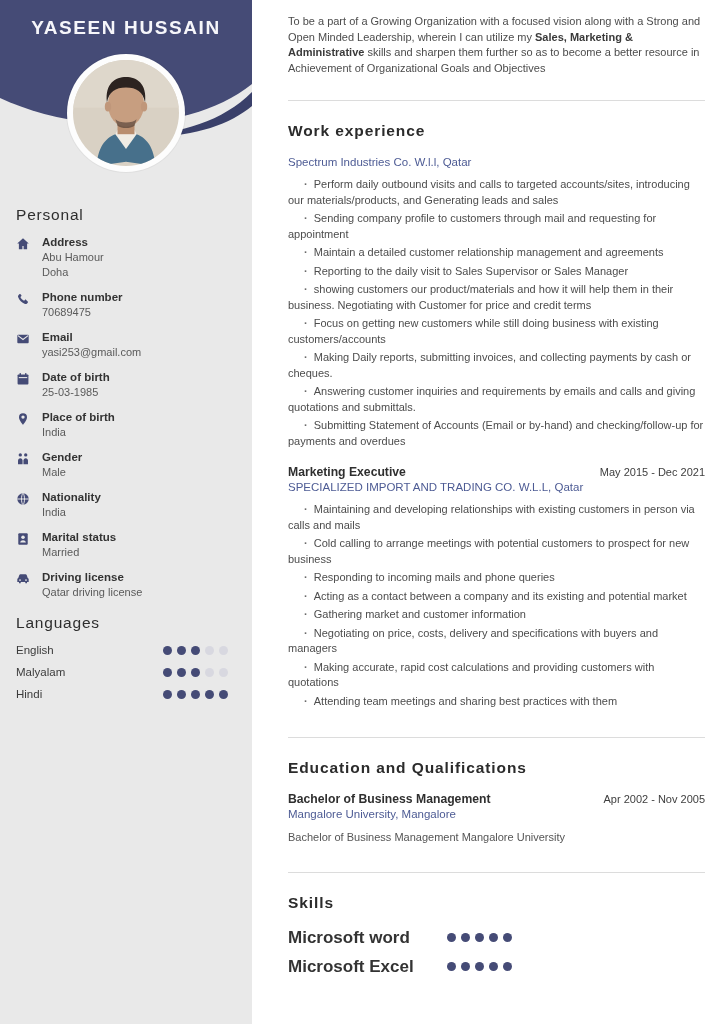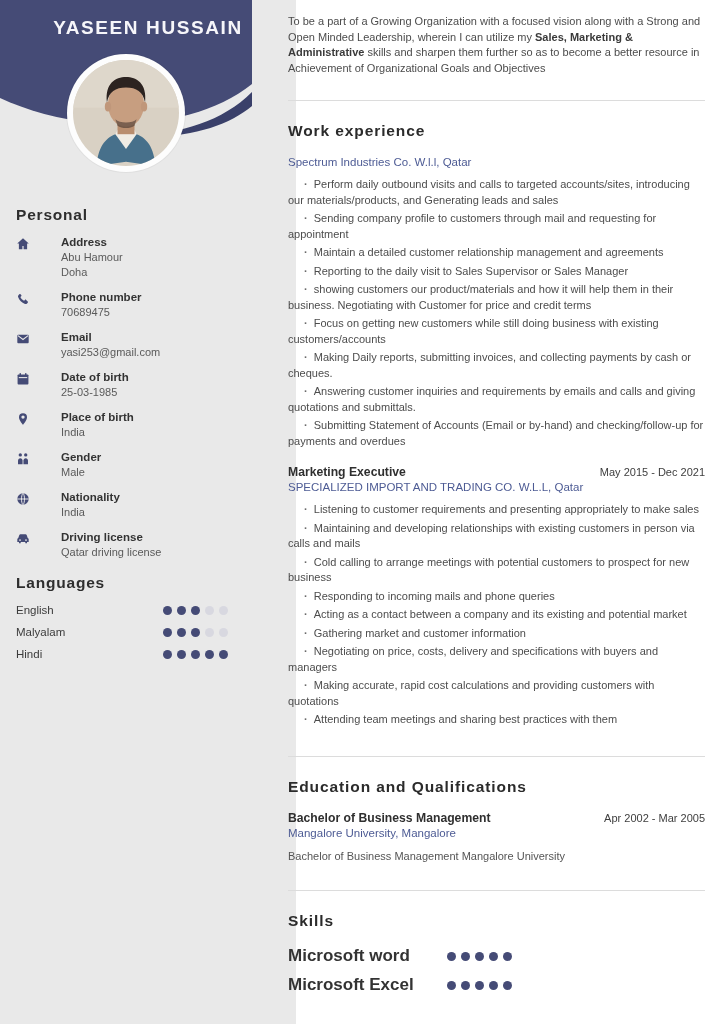--- a/index.html
+++ b/index.html
@@ -3,36 +3,36 @@
 <meta charset="utf-8">
 <style>
   * { margin:0; padding:0; box-sizing:border-box; }
   html,body { width:724px; }
   body {
     height:1024px; position:relative; background:#ffffff;
     font-family:"Liberation Sans","DejaVu Sans",sans-serif;
     color:#4a4a4a; overflow:hidden;
   }
   
-  .sidebar { position:absolute; left:0; top:0; width:296px; height:1024px; background:#e9e9e9; }
+  .sidebar { position:absolute; left:0; top:0; width:252px; height:1024px; background:#e9e9e9; }
   .side-head { position:relative; height:182px; }
   .side-head svg.wave { position:absolute; left:0; top:0; display:block; }
   .resume-name {
     position:absolute; top:17px; left:0; width:100%; text-align:center;
     color:#f6f6fa; font-size:19px; font-weight:bold; letter-spacing:1.6px;
   }
   .photo-ring {
     position:absolute; left:67px; top:54px; width:118px; height:118px;
     border-radius:50%; background:#fdfdfd; box-shadow:0 0 0 1px rgba(0,0,0,.04);
     display:flex; align-items:center; justify-content:center;
   }
   .photo { width:106px; height:106px; border-radius:50%; overflow:hidden; }
   .side-body { padding:10px 16px 0 16px; }
-  .side-section-title { font-size:15.5px; font-weight:bold; color:#2e2e2e; letter-spacing:.8px; margin:14px 0 12px 0; }
-  .side-item { display:flex; margin-bottom:11px;gap:19px; }
+  .side-section-title { font-size:15.5px; font-weight:normal; color:#2e2e2e; letter-spacing:.8px; margin:14px 0 12px 0; }
+  .side-item { display:flex; margin-bottom:11px; }
   .side-icon { flex:0 0 15px; margin-right:11px; margin-top:1px; color:#454b76; }
   .side-label { font-size:11.5px; font-weight:bold; color:#333; margin-bottom:2px; }
   .side-value { font-size:11px; color:#5a5a5a; line-height:15px; }
   .lang-row { display:flex; align-items:center; margin-bottom:10px; }
   .lang-name { flex:0 0 147px; font-size:11.5px; color:#3c3c3c; }
   .dots { display:flex; gap:5px; }
   .dot { width:9px; height:9px; border-radius:50%; background:#d8d8e0; }
   .dot.filled { background:#454b76; }
   
   .main { position:absolute; left:252px; top:0; width:472px; padding:14px 19px 0 36px; }
@@ -152,20 +152,31 @@
               <circle cx="8" cy="8" r="6.5"></circle>
               <path d="M1.5 8h13M8 1.5c2.3 2 2.3 11 0 13M8 1.5c-2.3 2-2.3 11 0 13" fill="none" stroke="#e9e9e9" stroke-width="1.1"></path>
             </svg></span>
           <div class="side-text">
             <div class="side-label">Nationality</div>
             <div class="side-value">India</div>
           </div>
         </div>
         <div class="side-item">
           <span class="side-icon"><svg viewBox="0 0 16 16" width="14" height="14" fill="currentColor">
+              <rect x="2.6" y="1.4" width="10.8" height="13.2" rx="1.2"></rect>
+              <circle cx="8" cy="5.9" r="2" fill="#e9e9e9"></circle>
+              <path d="M4.7 12c.4-1.7 1.7-2.7 3.3-2.7s2.9 1 3.3 2.7Z" fill="#e9e9e9"></path>
+            </svg></span>
+          <div class="side-text">
+            <div class="side-label">Marital status</div>
+            <div class="side-value">Married</div>
+          </div>
+        </div>
+        <div class="side-item">
+          <span class="side-icon"><svg viewBox="0 0 16 16" width="14" height="14" fill="currentColor">
               <path d="M2.6 6.8 3.7 3.6c.2-.6.8-1 1.4-1h5.8c.6 0 1.2.4 1.4 1l1.1 3.2c.6.2 1.1.8 1.1 1.5v3h-1.9v1.5h-2v-1.5H5.4v1.5h-2v-1.5H1.5v-3c0-.7.5-1.3 1.1-1.5Z"></path>
               <circle cx="4.6" cy="9.2" r="1" fill="#e9e9e9"></circle>
               <circle cx="11.4" cy="9.2" r="1" fill="#e9e9e9"></circle>
             </svg></span>
           <div class="side-text">
             <div class="side-label">Driving license</div>
             <div class="side-value">Qatar driving license</div>
           </div>
         </div>
       </div>
@@ -227,40 +238,39 @@
           <div class="bullet">Submitting Statement of Accounts (Email or by-hand) and checking/follow-up for payments and overdues</div>
         </div>
       </div>
       <div class="job">
         <div class="entry-head">
           <span class="entry-role">Marketing Executive</span>
           <span class="entry-dates">May 2015 - Dec 2021</span>
         </div>
         <div class="entry-company">SPECIALIZED IMPORT AND TRADING CO. W.L.L, Qatar</div>
         <div class="bullets">
-          <div class="bullet">Listening to customer requirements and presenting appropriately to make sales</div>
           <div class="bullet">Maintaining and developing relationships with existing customers in person via calls and mails</div>
           <div class="bullet">Cold calling to arrange meetings with potential customers to prospect for new business</div>
           <div class="bullet">Responding to incoming mails and phone queries</div>
           <div class="bullet">Acting as a contact between a company and its existing and potential market</div>
           <div class="bullet">Gathering market and customer information</div>
           <div class="bullet">Negotiating on price, costs, delivery and specifications with buyers and managers</div>
           <div class="bullet">Making accurate, rapid cost calculations and providing customers with quotations</div>
           <div class="bullet">Attending team meetings and sharing best practices with them</div>
         </div>
       </div>
     </div>
 
   <hr class="divider" style="margin-top:28px">
 
   <h2 class="section-title">Education and Qualifications</h2>
   <div class="edu-block">
     <div class="entry-head">
       <span class="entry-role">Bachelor of Business Management</span>
-      <span class="entry-dates">Apr 2002 - Mar 2005</span>
+      <span class="entry-dates">Apr 2002 - Nov 2005</span>
     </div>
     <div class="entry-company">Mangalore University, Mangalore</div>
     <div class="edu-note">Bachelor of Business Management Mangalore University</div>
   </div>
 
   <hr class="divider" style="margin-top:26px">
 
   <h2 class="section-title">Skills</h2>
   <div class="skills-list">
       <div class="skill-row">

